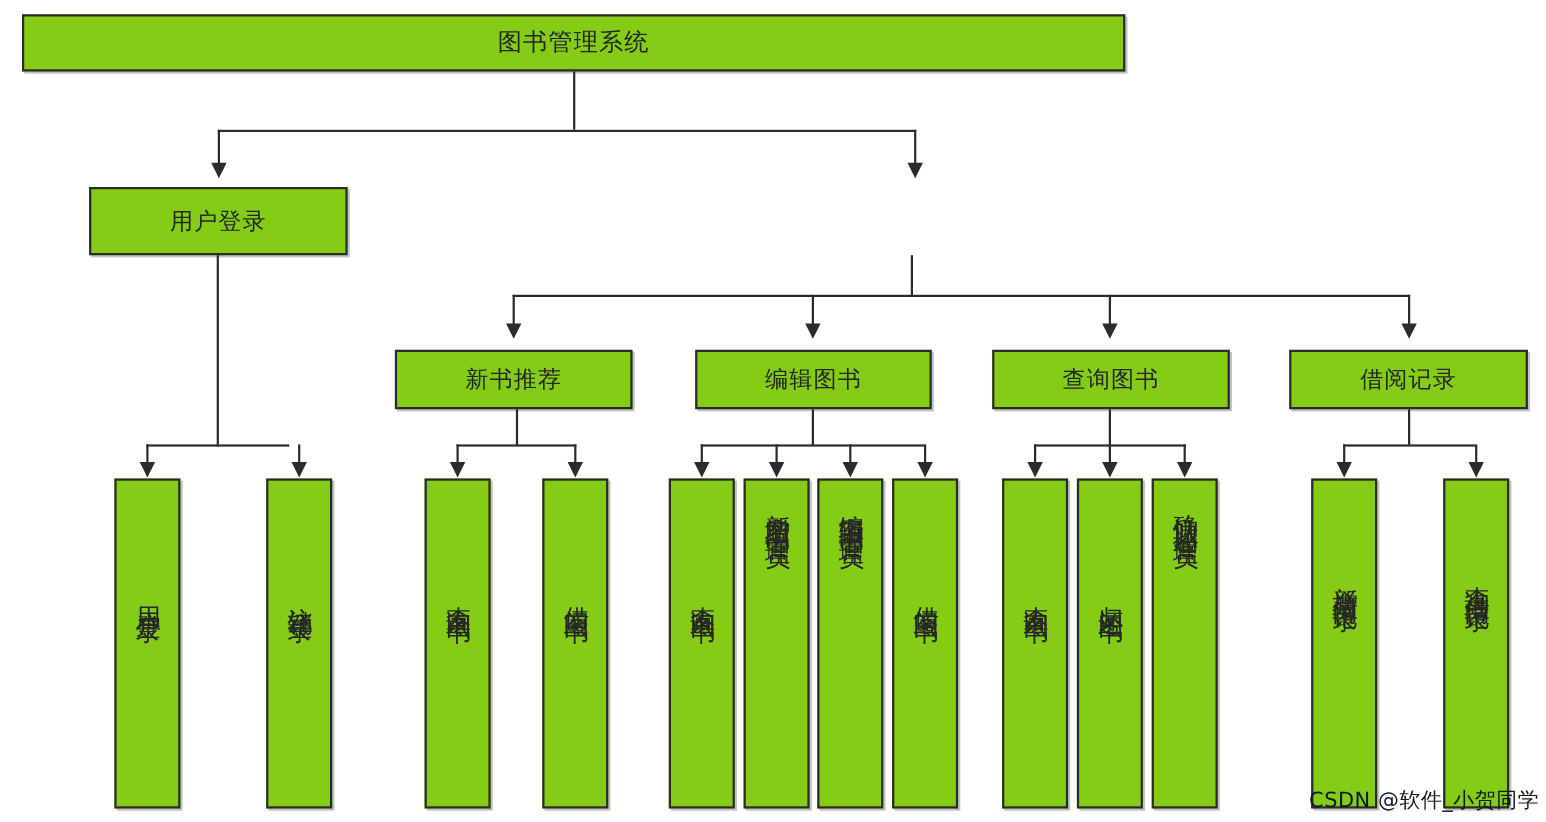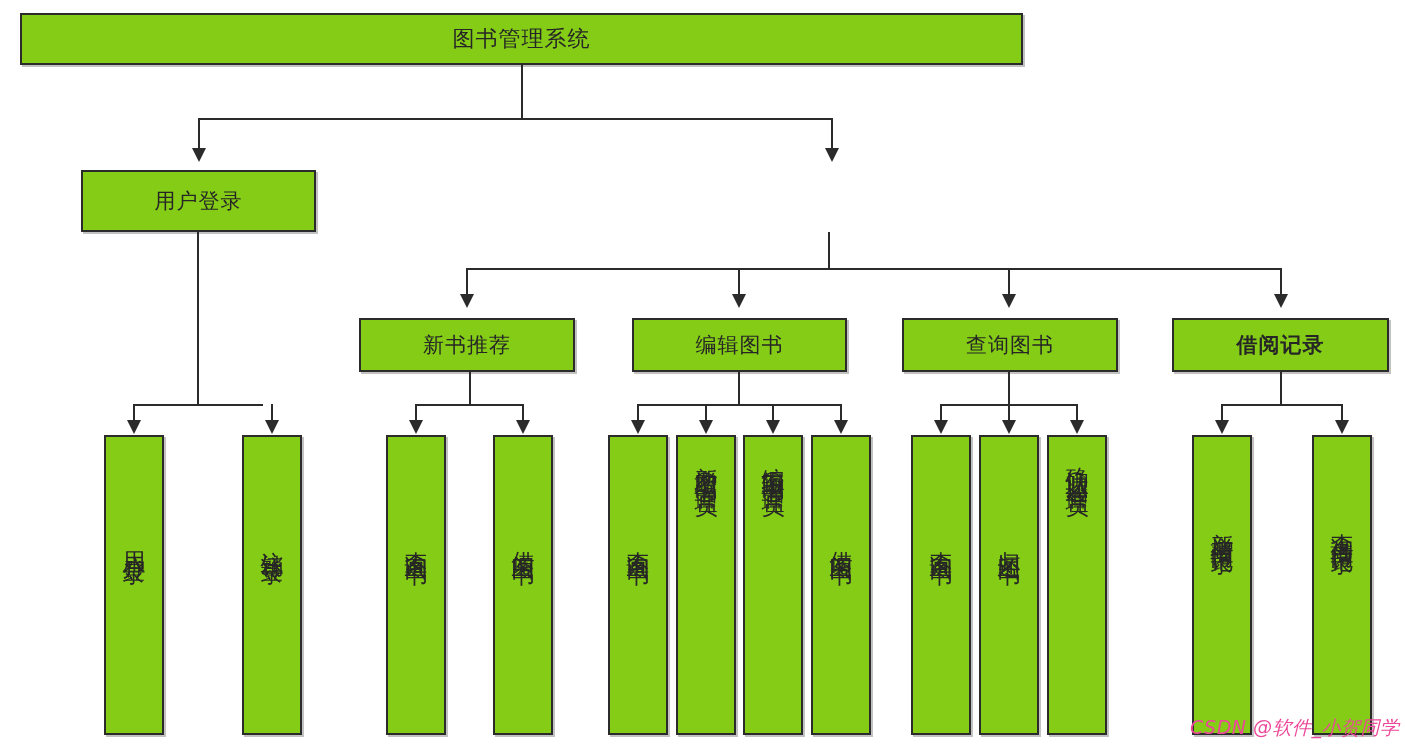--- a/index.html
+++ b/index.html
@@ -65,25 +65,24 @@
     position:absolute;
     width:0;height:0;
     border-left:7px solid transparent;
     border-right:7px solid transparent;
     border-top:14px solid #2b2b2b;
   }
   
   #watermark{
     position:absolute;
     font-size:19px;
-    color:#ec4899;
+    color:#0f172a;
     letter-spacing:.5px;
     white-space:nowrap;
     user-select:none;
-    font-style:italic;
   }
 </style>
 </head>
 <body>
 
 <div id="stage">
 
   <div class="node root" style="left:20px;top:13px;width:1003px;height:52px;">
     <span class="lbl">图书管理系统</span>
   </div>
@@ -120,21 +119,21 @@
 
   <div class="node lvl3" style="left:359px;top:318px;width:216px;height:54px;">
     <span class="lbl">新书推荐</span>
   </div>
   <div class="node lvl3" style="left:632px;top:318px;width:215px;height:54px;">
     <span class="lbl">编辑图书</span>
   </div>
   <div class="node lvl3" style="left:902px;top:318px;width:216px;height:54px;">
     <span class="lbl">查询图书</span>
   </div>
-  <div class="node lvl3" style="left:1172px;top:318px;width:217px;height:54px;font-weight:bold;">
+  <div class="node lvl3" style="left:1172px;top:318px;width:217px;height:54px;">
     <span class="lbl">借阅记录</span>
   </div>
 
   <div class="ln v" style="left:469px;top:372px;height:33px;"></div>
   <div class="ln h" style="left:415px;top:404px;width:109px;"></div>
   <div class="ln v" style="left:415px;top:404px;height:18px;"></div>
   <div class="arrow" style="left:409px;top:420px;"></div>
   <div class="ln v" style="left:522px;top:404px;height:18px;"></div>
   <div class="arrow" style="left:516px;top:420px;"></div>
 

